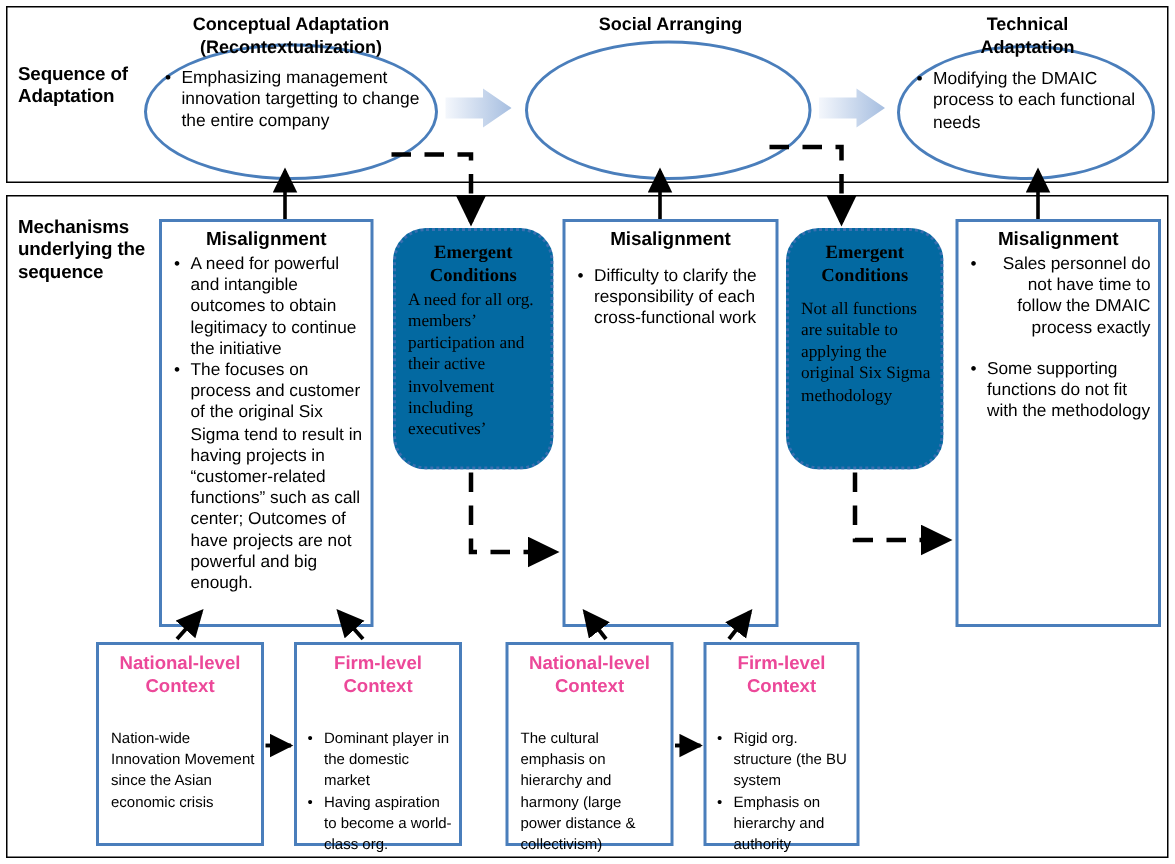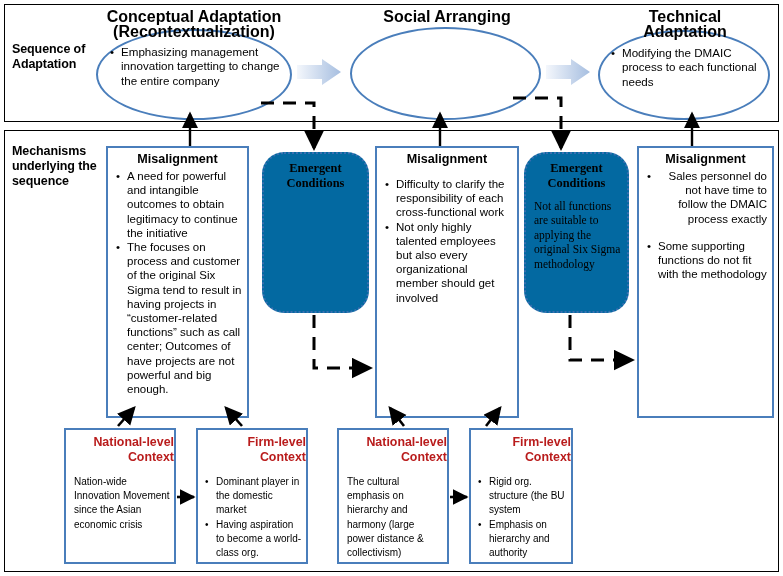--- a/index.html
+++ b/index.html
@@ -45,21 +45,21 @@
   }
   .ellipse-text{
     position:absolute;
     font-size:11.6px;
     line-height:14.4px;
     color:#000;
   }
   .ellipse-title{
     position:absolute;
     font-weight:bold;
-    font-size:16px;
+    font-size:12px;
     line-height:15px;
     text-align:center;
     color:#000;
   }
   ul.bul{ margin:0; padding:0 0 0 11px; list-style:none;}
   ul.bul>li{ position:relative; margin:0 0 0 0; }
   ul.bul>li:before{
     content:"\2022";
     position:absolute;left:-11px;top:0;
   }
@@ -114,23 +114,23 @@
   .cbox{
     position:absolute;
     border:2px solid #4a7ebb;
     background:#fff;
     box-sizing:border-box;
   }
   .cbox-title{
     font-weight:bold;
     font-size:12.4px;
     line-height:15px;
-    text-align:right;
-    color:#b91c1c;
-    margin:5px 0 10px 0;
+    text-align:center;
+    color:#ec4899;
+    margin:5px 0 21px 0;
   }
   .cbox-body{
     font-size:10px;
     line-height:14.2px;
     color:#000;
     padding:0 4px 0 7px;
   }
   .cbox-body.plain{ padding-left:8px; }
 
   svg.overlay{
@@ -191,28 +191,28 @@
         <li>The focuses on process and customer of the original Six Sigma tend to result in having projects in “customer-related functions” such as call center; Outcomes of have projects are not powerful and big enough.</li>
       </ul>
     </div>
   </div>
 
   <div class="ebox" style="left:262px;top:152px;width:107px;height:161px;">
     <div class="ebox-title">
       <div>Emergent</div>
       <div>Conditions</div>
     </div>
+    <div class="ebox-body">A need for all org. members’ participation and their active involvement including executives’</div>
   </div>
 
   <div class="mbox" style="left:375px;top:146px;width:144px;height:272px;">
     <div class="mbox-title">Misalignment</div>
     <div class="mbox-body" style="margin-top:10px;">
       <ul class="bul">
         <li>Difficulty to clarify the responsibility of each cross-functional work</li>
-        <li>Not only highly talented employees but also every organizational member should get involved</li>
       </ul>
     </div>
   </div>
 
   <div class="ebox" style="left:524px;top:152px;width:105px;height:161px;">
     <div class="ebox-title">
       <div>Emergent</div>
       <div>Conditions</div>
     </div>
     <div class="ebox-body" style="margin-top:8px;">Not all functions are suitable to applying the original Six Sigma methodology</div>

